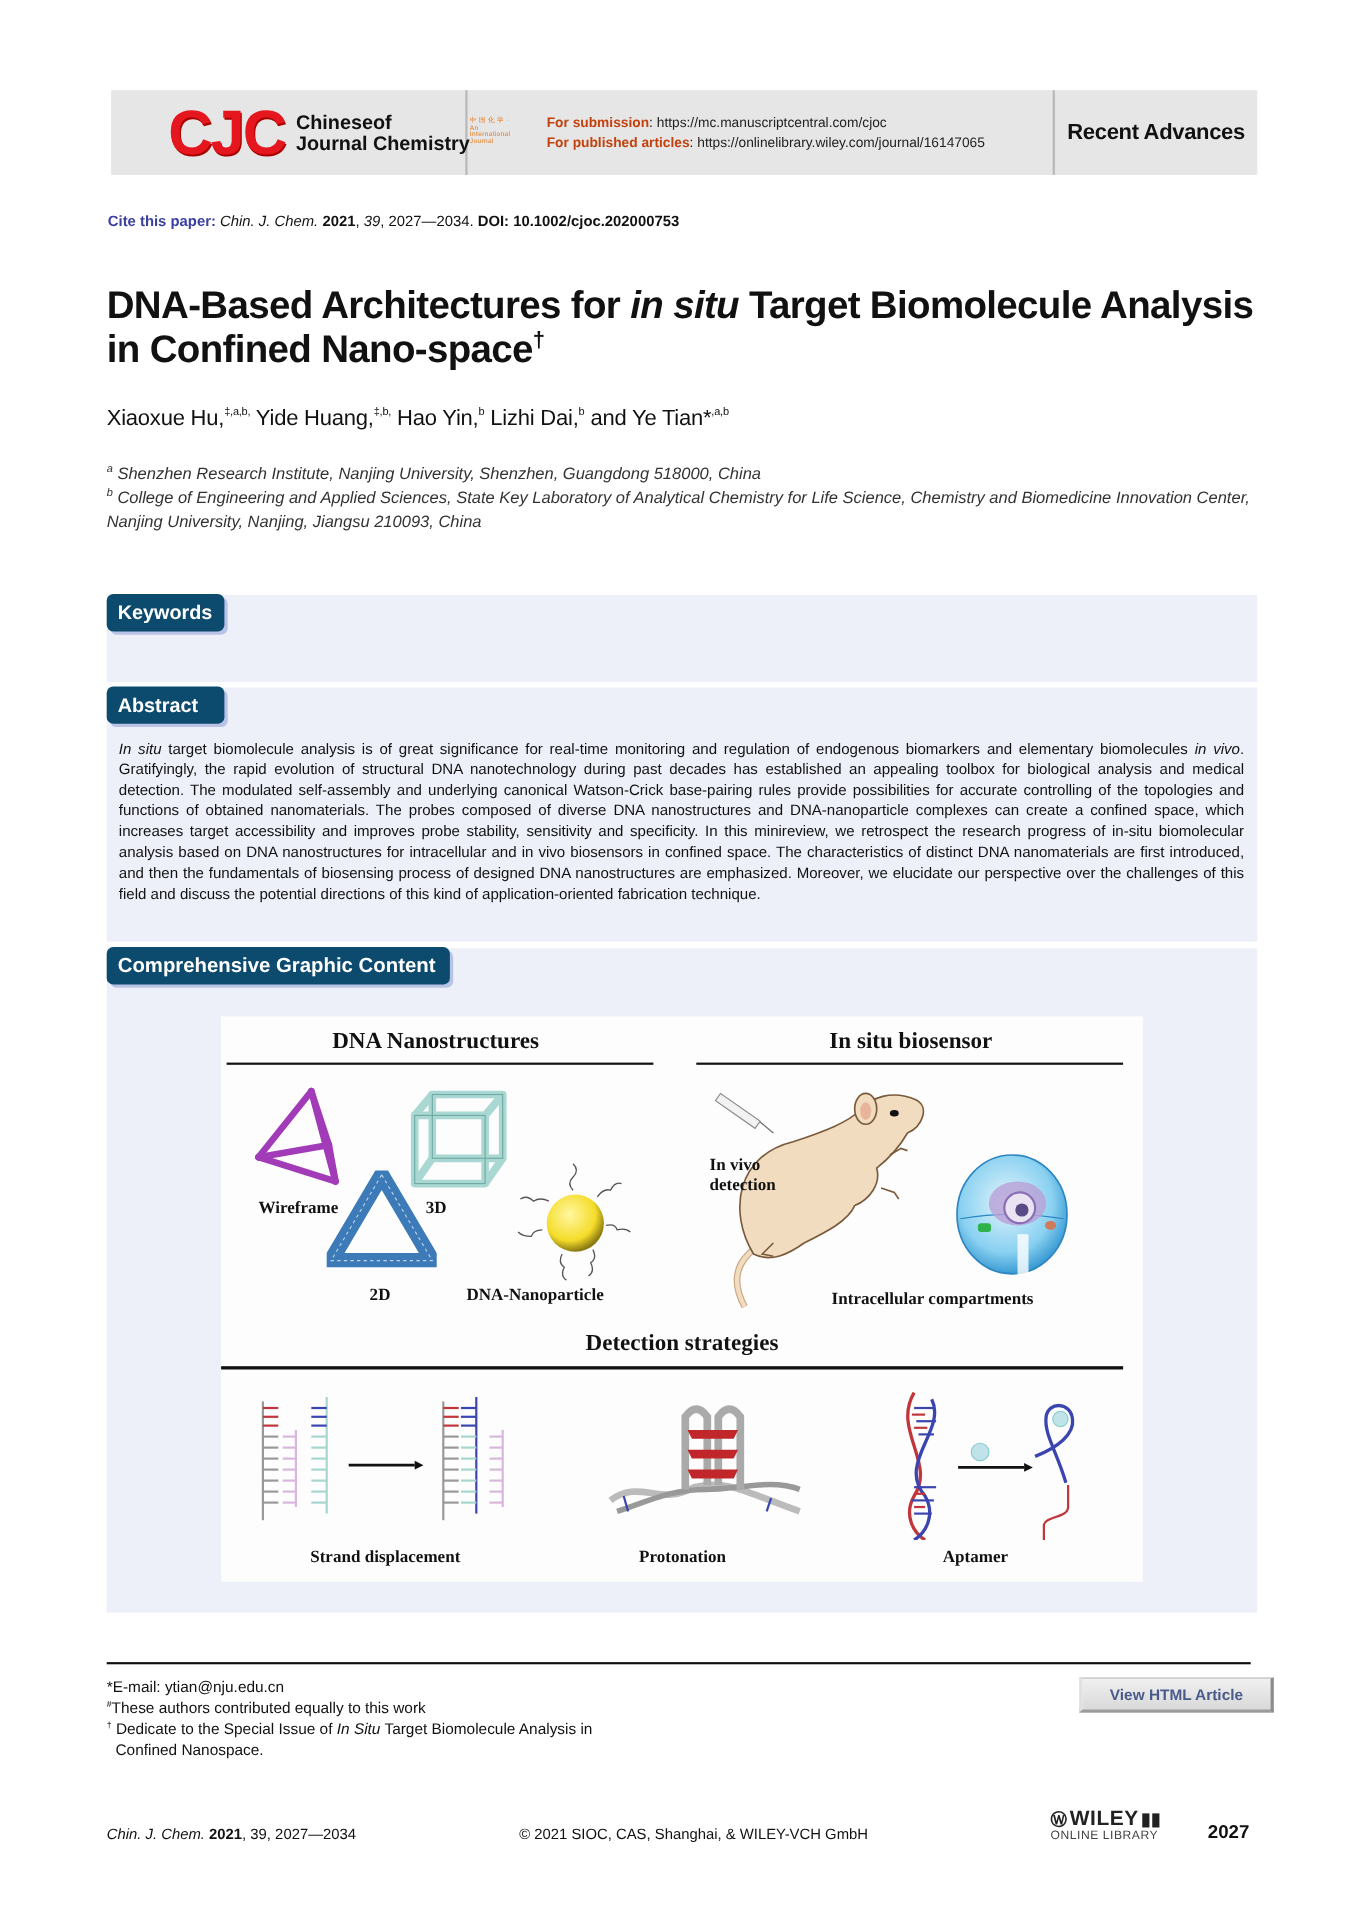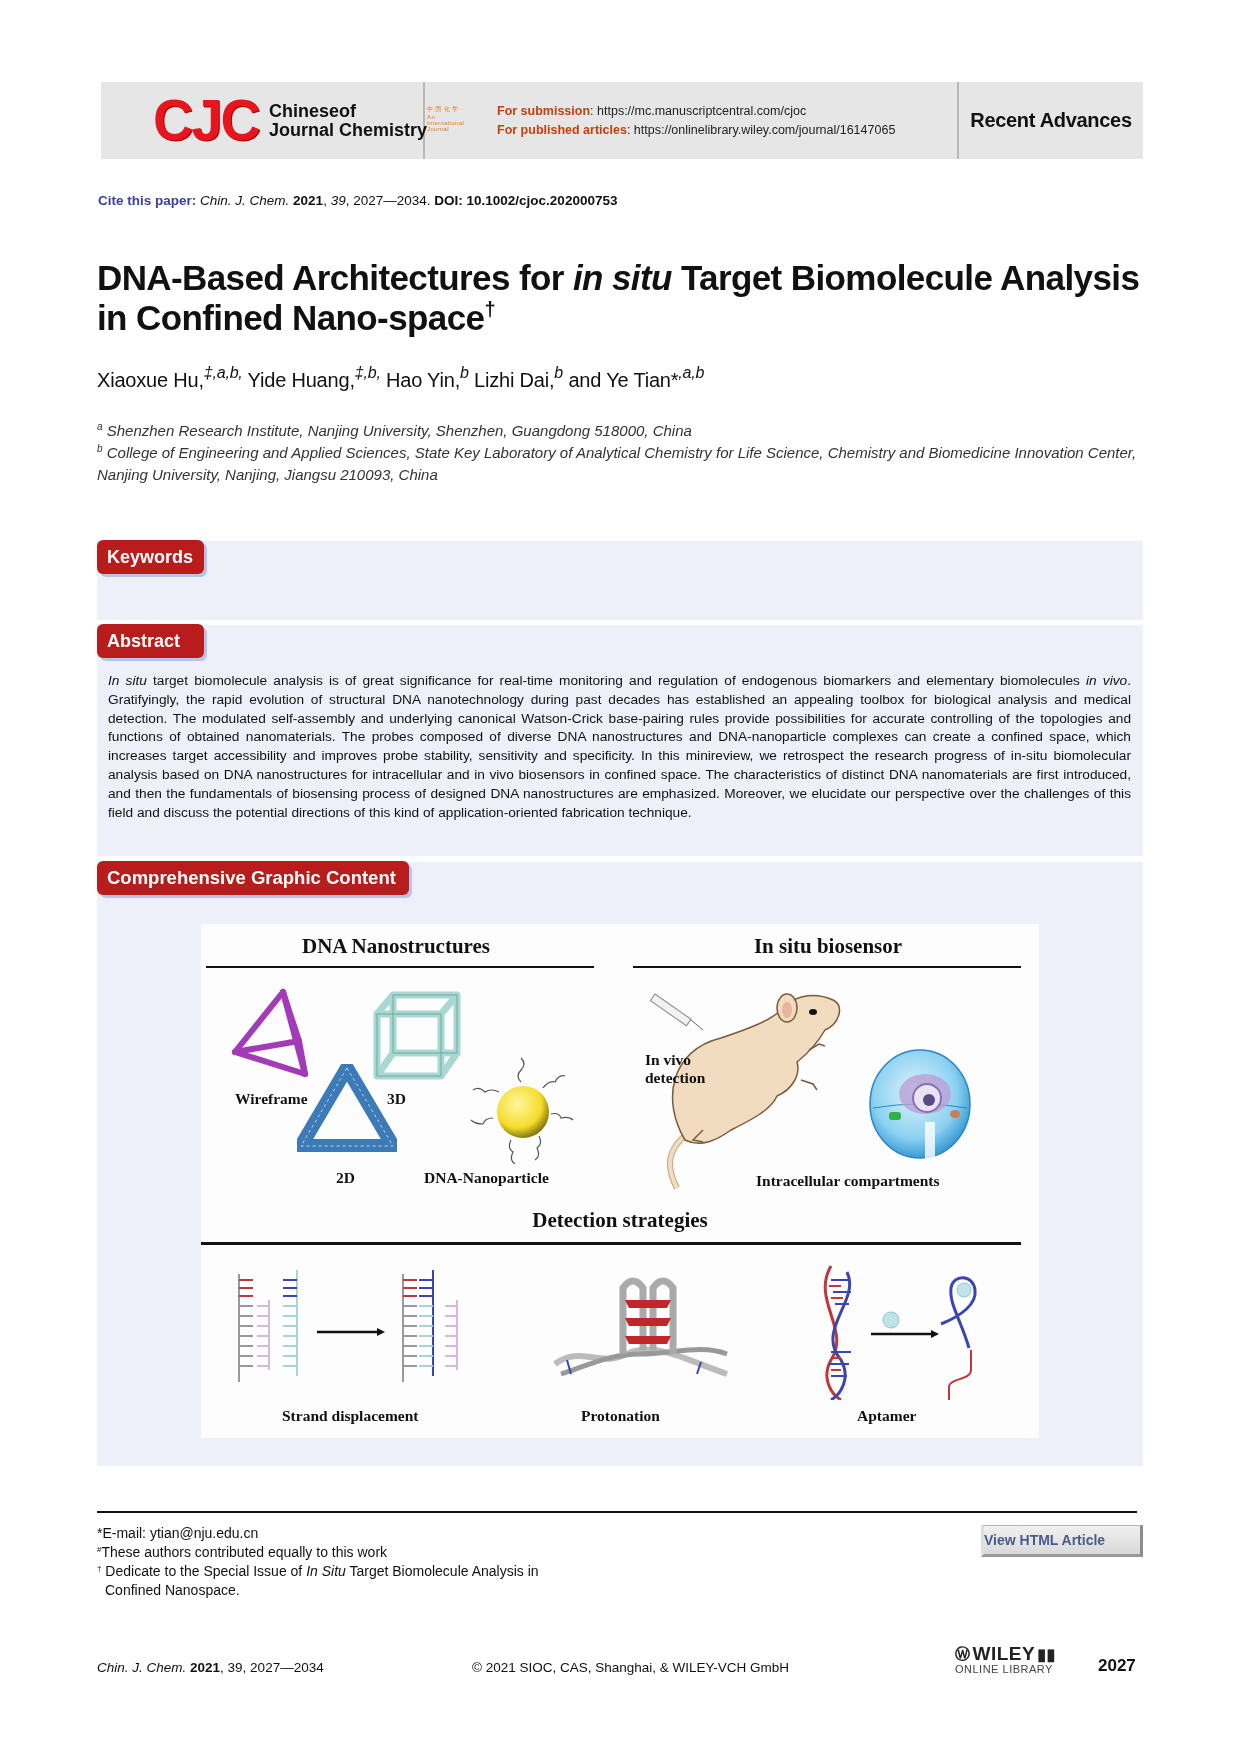--- a/index.html
+++ b/index.html
@@ -25,29 +25,29 @@
   .cite i { font-style: italic; }
   .cite b { font-weight: 700; }
 
   
   .title { position: absolute; left: 97px; top: 258px; width: 1060px; font-weight: 700; font-size: 35px; line-height: 40px; letter-spacing: -0.6px; color: #111; }
   .title i { font-style: italic; }
   .title sup { font-size: 20px; vertical-align: 14px; line-height: 0; }
 
   
   .authors { position: absolute; left: 97px; top: 369px; font-size: 20px; color: #111; letter-spacing: -0.2px; }
-  .authors sup { font-size: 16px; font-style: italic; vertical-align: 9px; line-height: 0; }
+  .authors sup { font-size: 10px; vertical-align: 9px; line-height: 0; }
 
   
   .affil { position: absolute; left: 97px; top: 420px; width: 1050px; font-size: 15px; font-style: italic; color: #333; line-height: 22px; }
   .affil sup { font-size: 10px; vertical-align: 6px; line-height: 0; }
 
   
   .panel { position: absolute; left: 97px; width: 1046px; background: #eef0f9; }
-  .panel-tab { position: absolute; left: 97px; background: #b91c1c; color: #fff; font-weight: 700; font-size: 18px; padding: 0 10px; height: 34px; line-height: 34px; border-radius: 6px; box-shadow: 3px 3px 0 #b9c3e6; }
+  .panel-tab { position: absolute; left: 97px; background: #0c4a6e; color: #fff; font-weight: 700; font-size: 18px; padding: 0 10px; height: 34px; line-height: 34px; border-radius: 6px; box-shadow: 3px 3px 0 #b9c3e6; }
 
   .kw-panel { top: 541px; height: 79px; }
   .kw-tab { top: 540px; width: 107px; }
   .kw-list { position: absolute; left: 109px; top: 592px; font-size: 14px; color: #111; display: flex; align-items: center; margin-top: 43px; }
   .kw-sep { color: #7d8fd0; margin: 0 6px; }
 
   .abs-panel { top: 625px; height: 231px; }
   .abs-tab { top: 624px; width: 107px; }
   .abs-text { position: absolute; left: 108px; top: 672px; width: 1023px; font-size: 13.7px; line-height: 18.8px; color: #111; text-align: justify; }
   .abs-text i { font-style: italic; }
@@ -61,21 +61,21 @@
   .fig-rule { position: absolute; height: 2px; background: #111; }
   .fig-lbl { position: absolute; font-family: "Liberation Serif", serif; font-weight: 700; font-size: 15.5px; color: #111; }
   .fig-svg { position: absolute; }
 
   
   .fn-rule { position: absolute; left: 97px; top: 1511px; width: 1040px; height: 1.5px; background: #111; }
   .footnotes { position: absolute; left: 97px; top: 1524px; font-size: 14px; line-height: 19px; color: #111; }
   .footnotes sup { font-size: 8px; vertical-align: 5px; line-height: 0; }
   .footnotes i { font-style: italic; }
   .footnotes .indent { padding-left: 8px; }
-  .view-btn { position: absolute; left: 981px; top: 1525px; width: 162px; height: 32px; background: linear-gradient(#f0f0f0, #d9d9d9); border: 1px solid #b5b5b5; border-right: 3px solid #8c8c8c; border-bottom: 3px solid #9a9a9a; border-left: 3px solid #e0e0e0; color: #4a5a8a; font-weight: 700; font-size: 14px; text-align: left; line-height: 28px; }
+  .view-btn { position: absolute; left: 981px; top: 1525px; width: 177px; height: 32px; background: linear-gradient(#f0f0f0, #d9d9d9); border: 1px solid #b5b5b5; border-right: 3px solid #8c8c8c; border-bottom: 3px solid #9a9a9a; border-left: 3px solid #e0e0e0; color: #4a5a8a; font-weight: 700; font-size: 14px; text-align: center; line-height: 28px; }
 
   
   .pf-left { position: absolute; left: 97px; top: 1660px; font-size: 13.5px; color: #111; }
   .pf-left i { font-style: italic; }
   .pf-center { position: absolute; left: 472px; top: 1660px; font-size: 13.5px; color: #111; }
   .pf-wiley { position: absolute; left: 955px; top: 1643px; width: 108px; height: 36px; }
   .pf-wiley .w1 { font-weight: 700; font-size: 19px; letter-spacing: 0.5px; color: #222; display: flex; align-items: center; gap: 2px; }
   .pf-wiley .w2 { font-size: 11px; color: #444; letter-spacing: 0.5px; margin-top: -2px; }
   .pf-page { position: absolute; left: 1098px; top: 1656px; font-weight: 700; font-size: 17px; color: #111; }
 </style>

